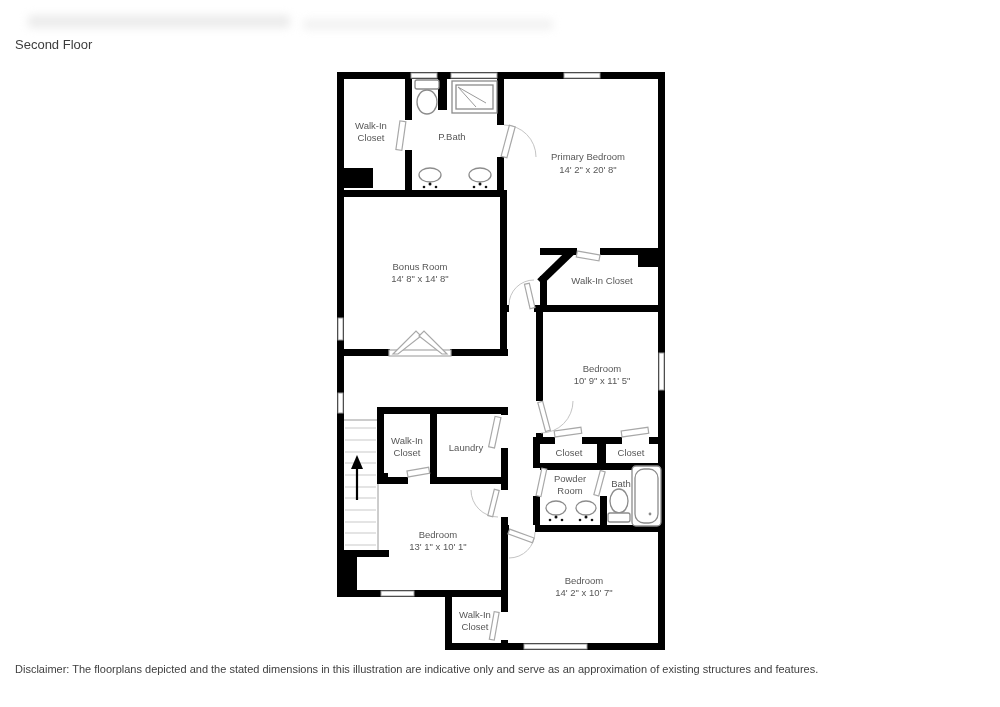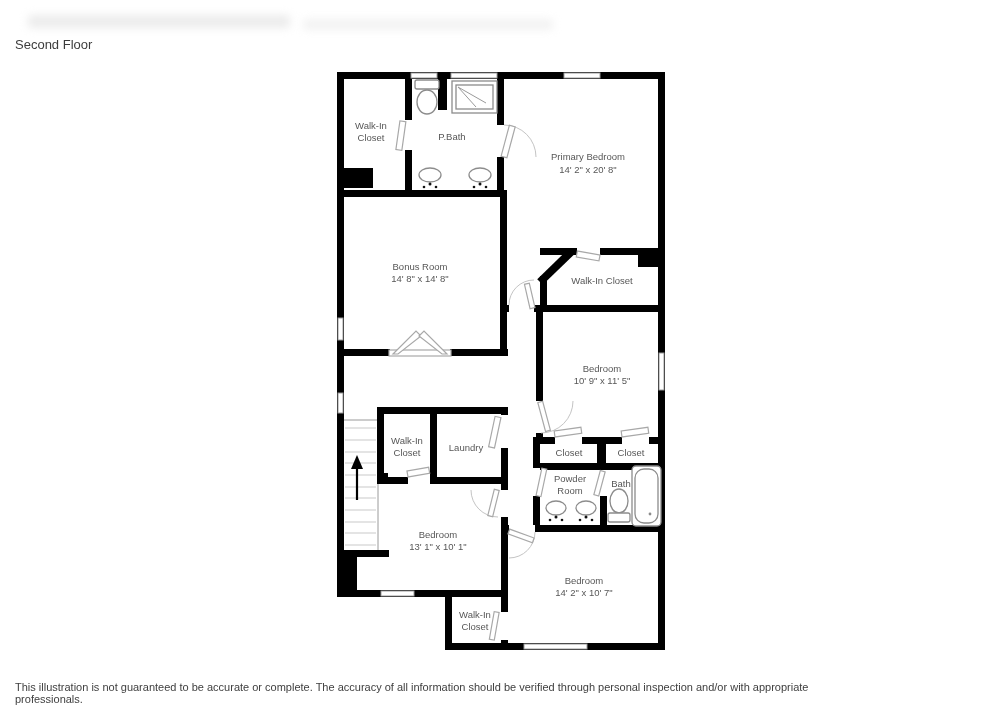--- a/index.html
+++ b/index.html
@@ -235,15 +235,15 @@
       <text class="lbl" x="621" y="487">Bath</text>
       <text class="lbl" x="438" y="538">Bedroom</text>
       <text class="lbl" x="438" y="550">13' 1" x 10' 1"</text>
       <text class="lbl" x="475" y="618">Walk-In</text>
       <text class="lbl" x="475" y="630">Closet</text>
       <text class="lbl" x="584" y="584">Bedroom</text>
       <text class="lbl" x="584" y="596">14' 2" x 10' 7"</text>
     </g>
   </svg>
 
-  <div class="disclaimer disc2">This illustration is not guaranteed to be accurate or complete. The accuracy of all information should be verified through personal inspection and/or with appropriate professionals.</div>
+  <div class="disclaimer disc1">Disclaimer: The floorplans depicted and the stated dimensions in this illustration are indicative only and serve as an approximation of existing structures and features.</div>
 
 </div>
 
 </body></html>

